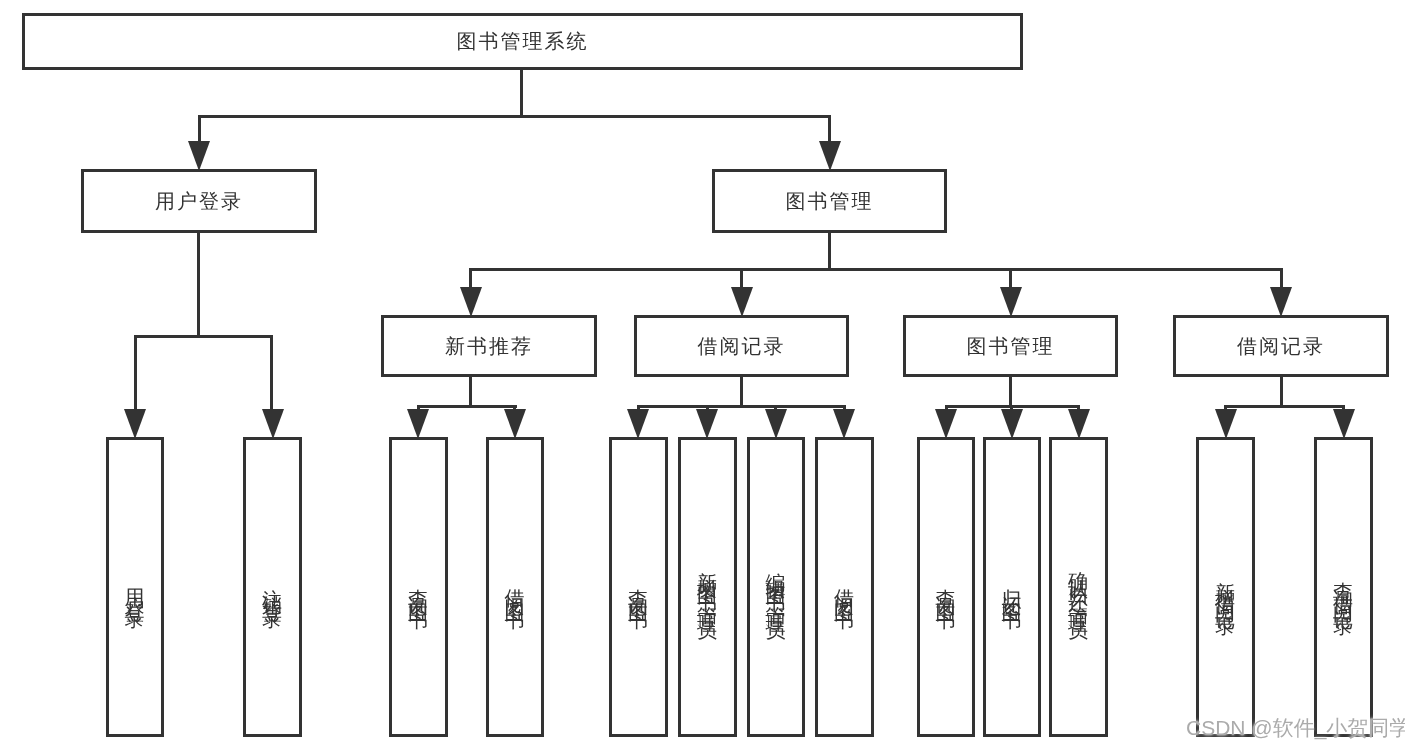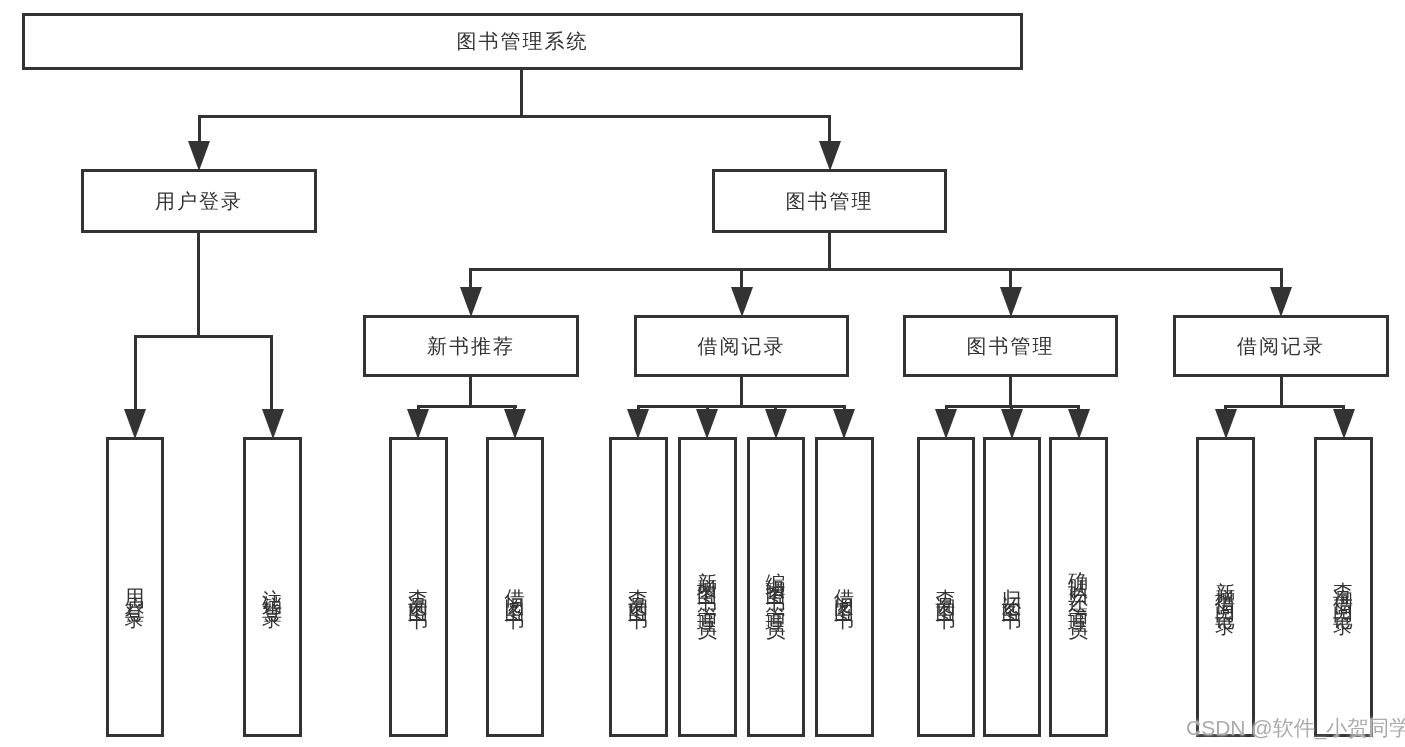--- a/index.html
+++ b/index.html
@@ -75,21 +75,21 @@
   <div class="hl" style="left:469px; top:268px; width:814px;"></div>
   <div class="vl" style="left:469px;  top:268px; height:24px;"></div>
   <div class="ar" style="left:460px;  top:287px;"></div>
   <div class="vl" style="left:740px;  top:268px; height:24px;"></div>
   <div class="ar" style="left:731px;  top:287px;"></div>
   <div class="vl" style="left:1009px; top:268px; height:24px;"></div>
   <div class="ar" style="left:1000px; top:287px;"></div>
   <div class="vl" style="left:1280px; top:268px; height:24px;"></div>
   <div class="ar" style="left:1270px; top:287px;"></div>
 
-  <div class="node" style="left:363px; top:315px; width:216px; height:62px;">
+  <div class="node" style="left:381px; top:315px; width:216px; height:62px;">
     <span class="lbl">新书推荐</span>
   </div>
   <div class="node" style="left:634px; top:315px; width:215px; height:62px;">
     <span class="lbl">借阅记录</span>
   </div>
   <div class="node" style="left:903px; top:315px; width:215px; height:62px;">
     <span class="lbl">图书管理</span>
   </div>
   <div class="node" style="left:1173px; top:315px; width:216px; height:62px;text-align:right;">
     <span class="lbl">借阅记录</span>

